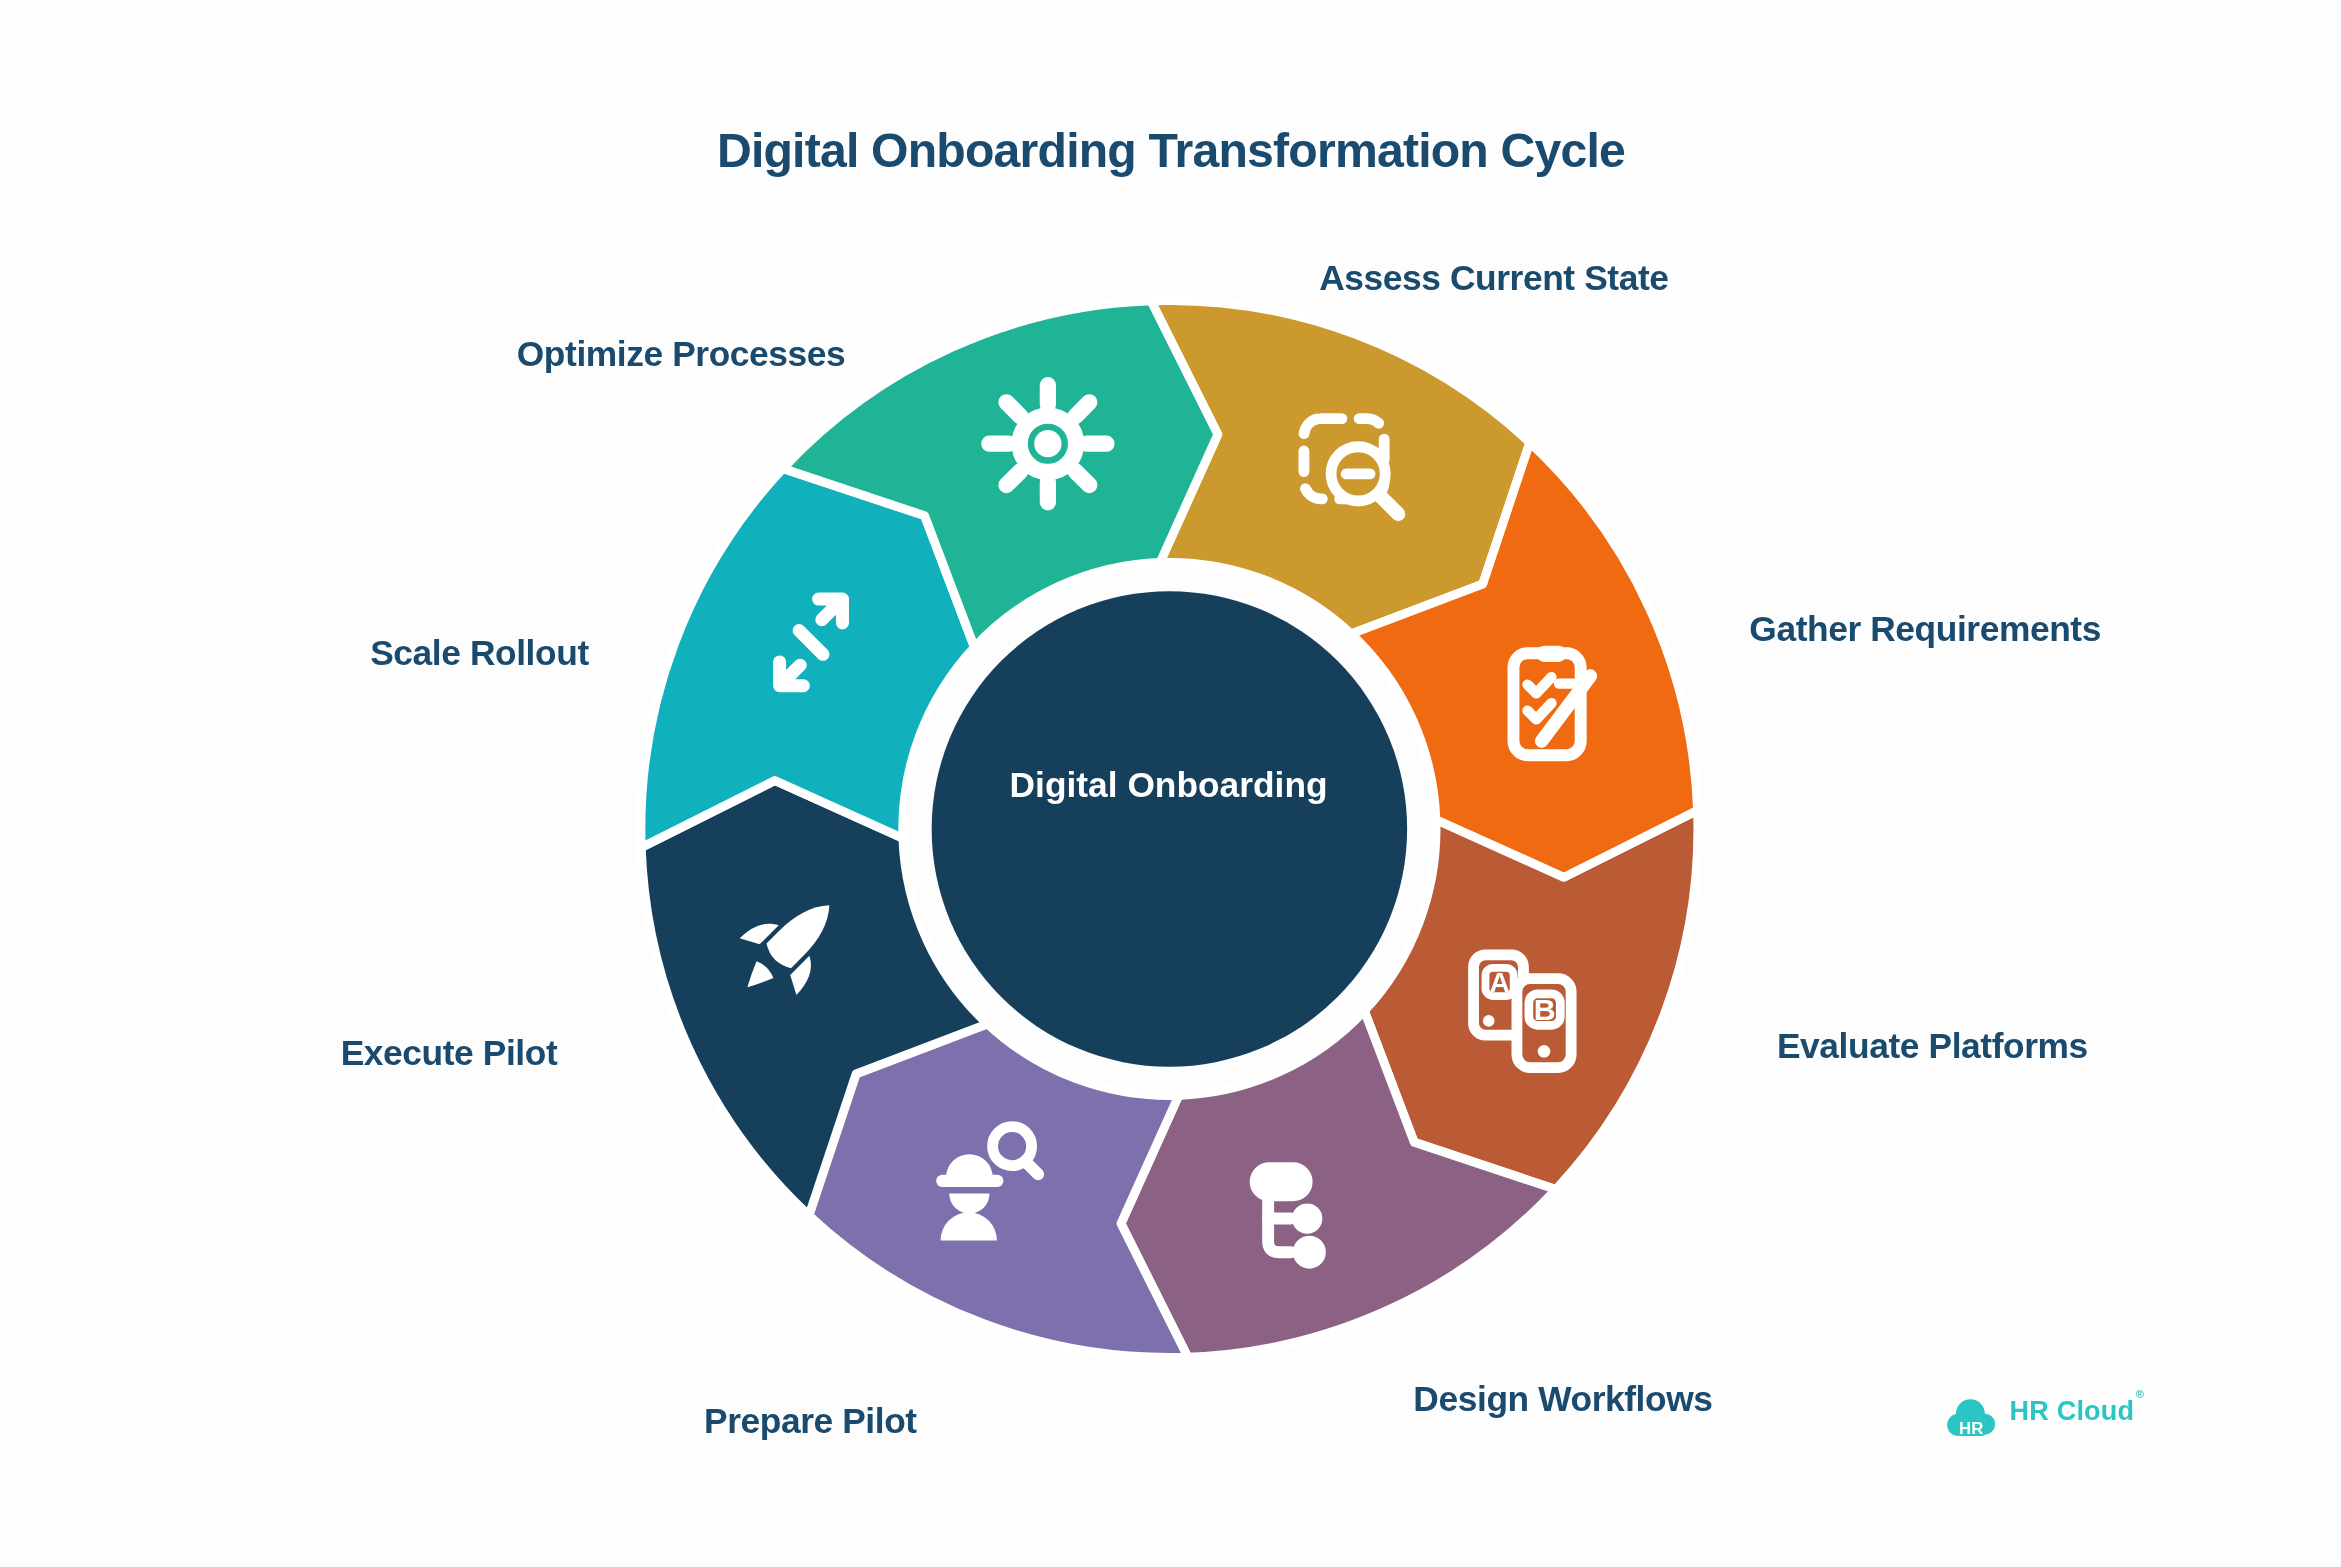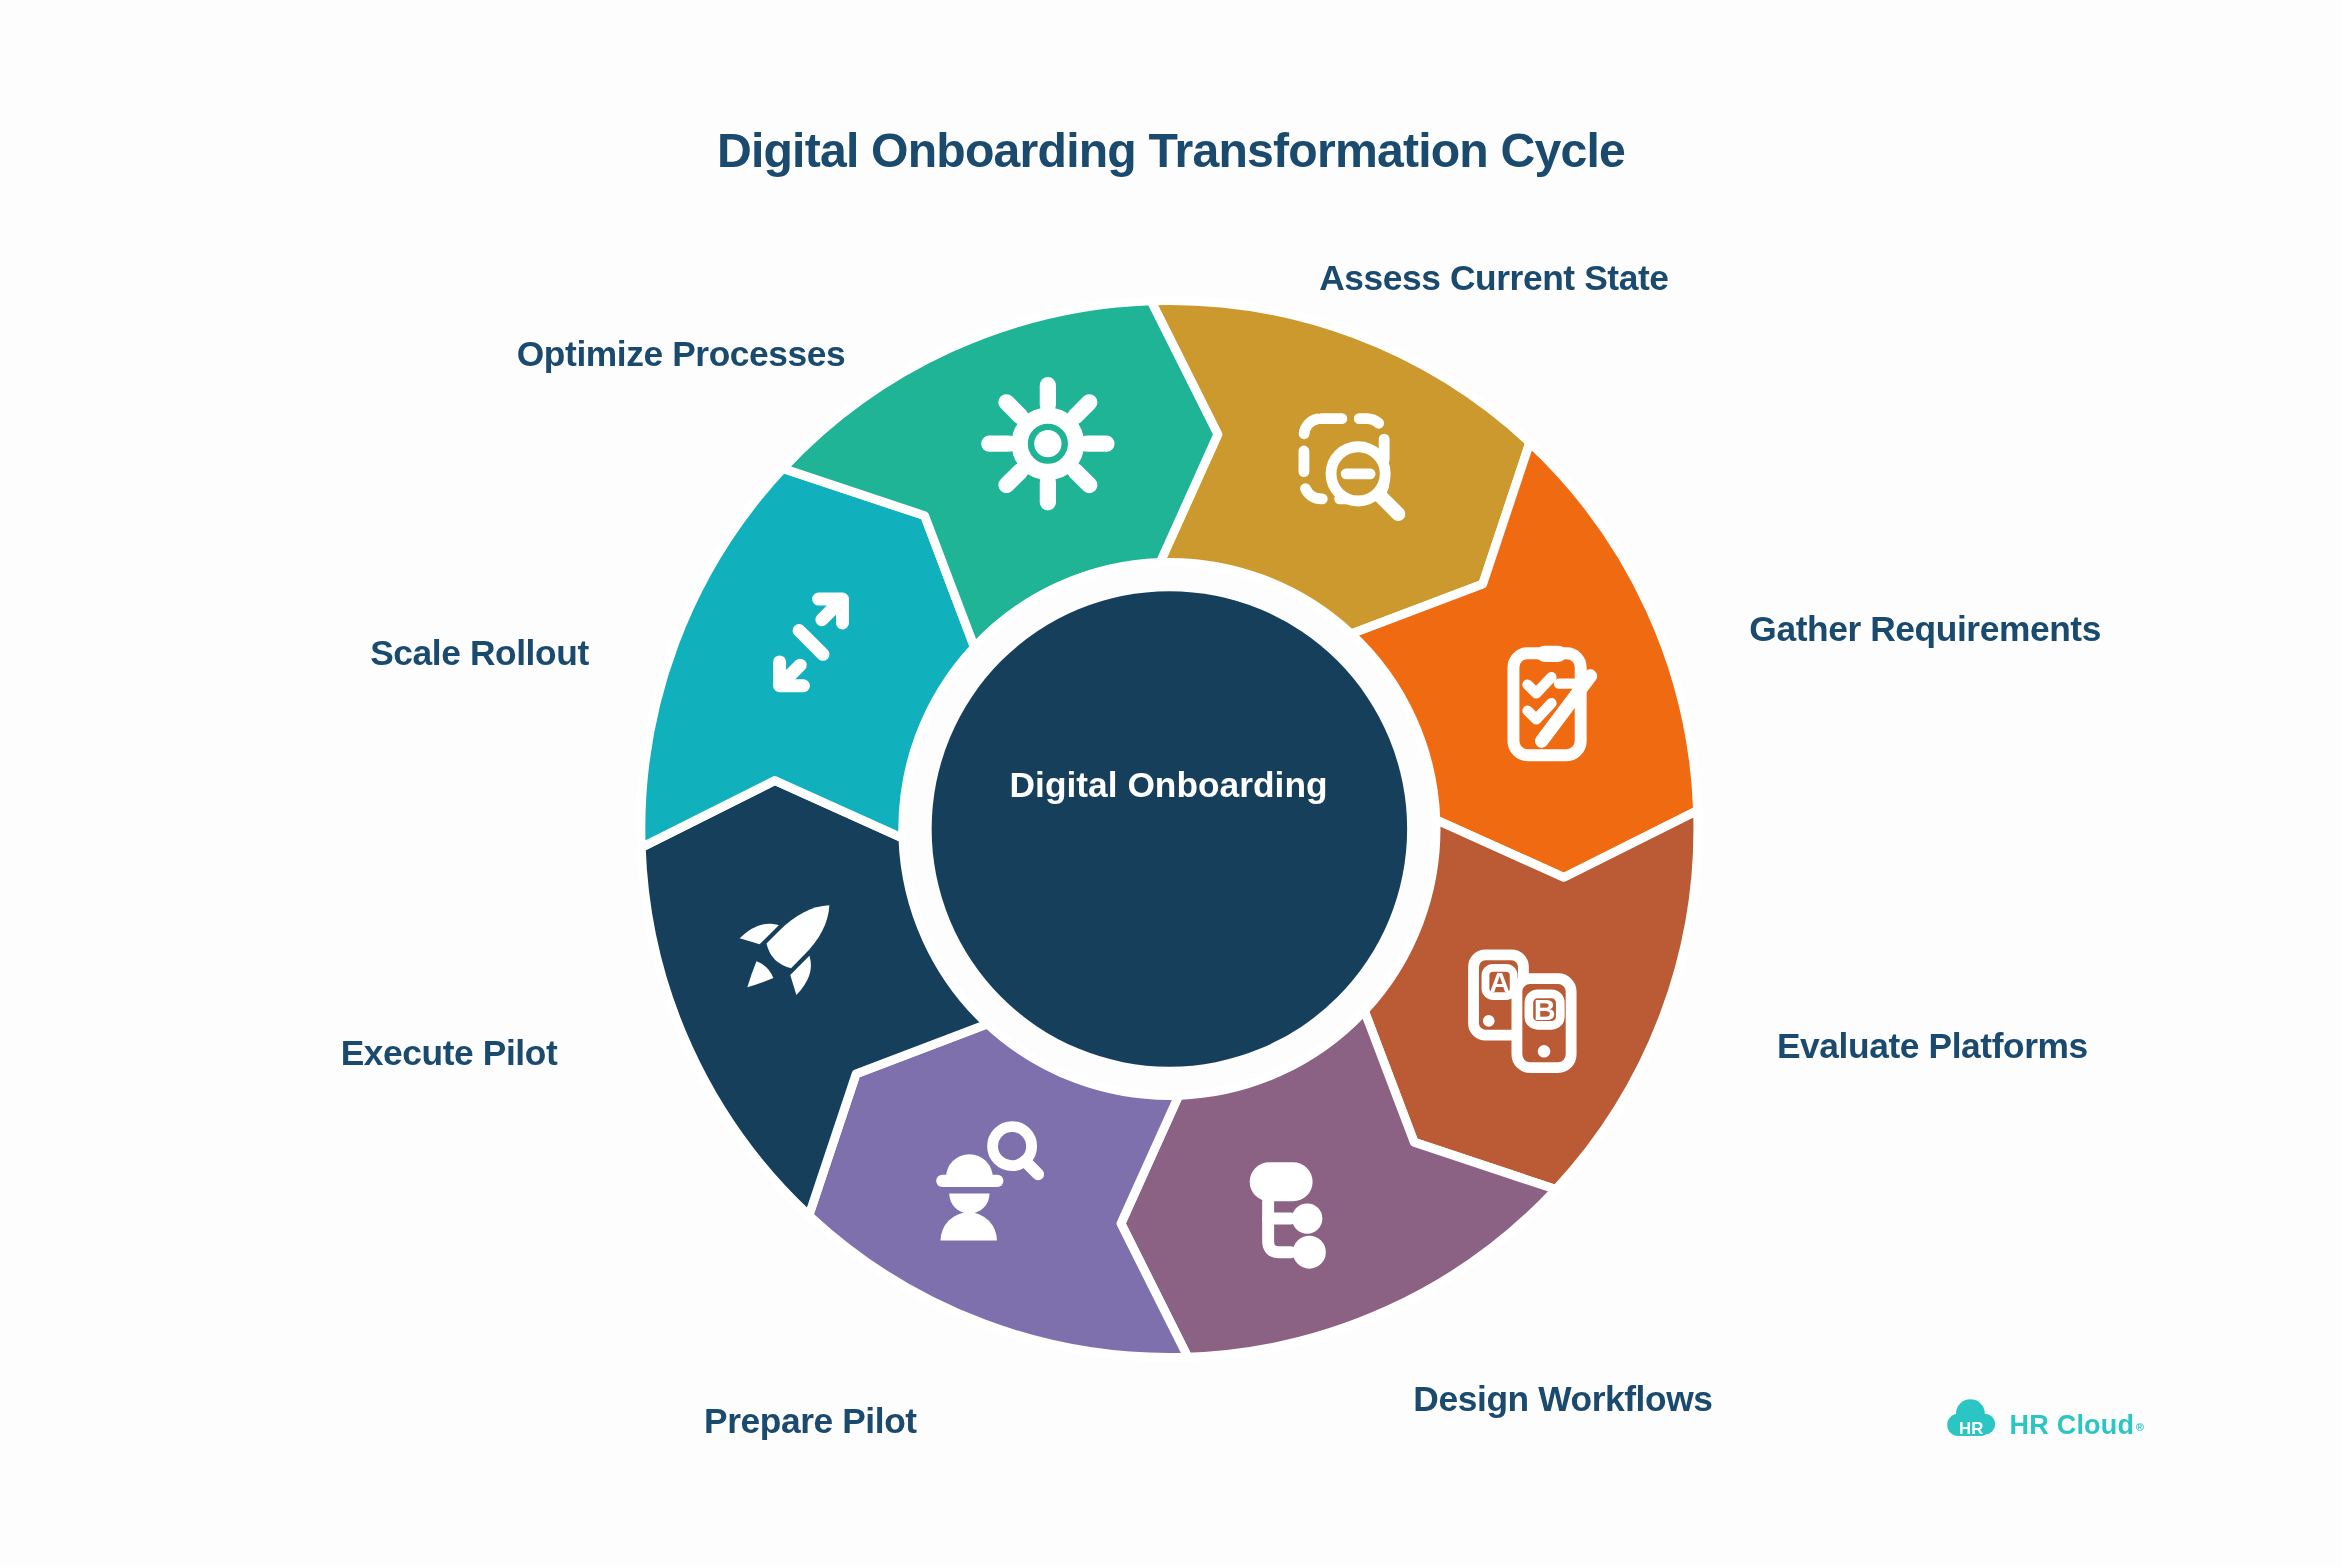--- a/index.html
+++ b/index.html
@@ -25,21 +25,21 @@
     fill:#ffffff;text-anchor:middle;dominant-baseline:central;
   }
   .icon-letter{fill:#ffffff;font-weight:700;text-anchor:middle;}
   .seg-path{stroke:#ffffff;stroke-width:11;stroke-linejoin:round;}
   .logo{
     position:absolute;left:1944px;top:1396px;
     display:flex;align-items:flex-start;gap:9.6px;
     color:#2bc5c4;
   }
   .logo-cloud{display:block;}
-  .logo-wordmark{display:flex;align-items:flex-end;height:45px;}
+  .logo-wordmark{display:flex;align-items:flex-start;height:45px;}
   .logo-name{font-size:27px;font-weight:700;letter-spacing:0.2px;color:#2bc5c4;}
   .logo-reg{font-size:11.2px;font-weight:700;color:#2bc5c4;position:relative;top:-8px;margin-left:1.6px;}
 </style>
 </head>
 <body>
 
 <div class="stage">
 
   <svg class="wheel" viewBox="0 0 2916 1952">
 

